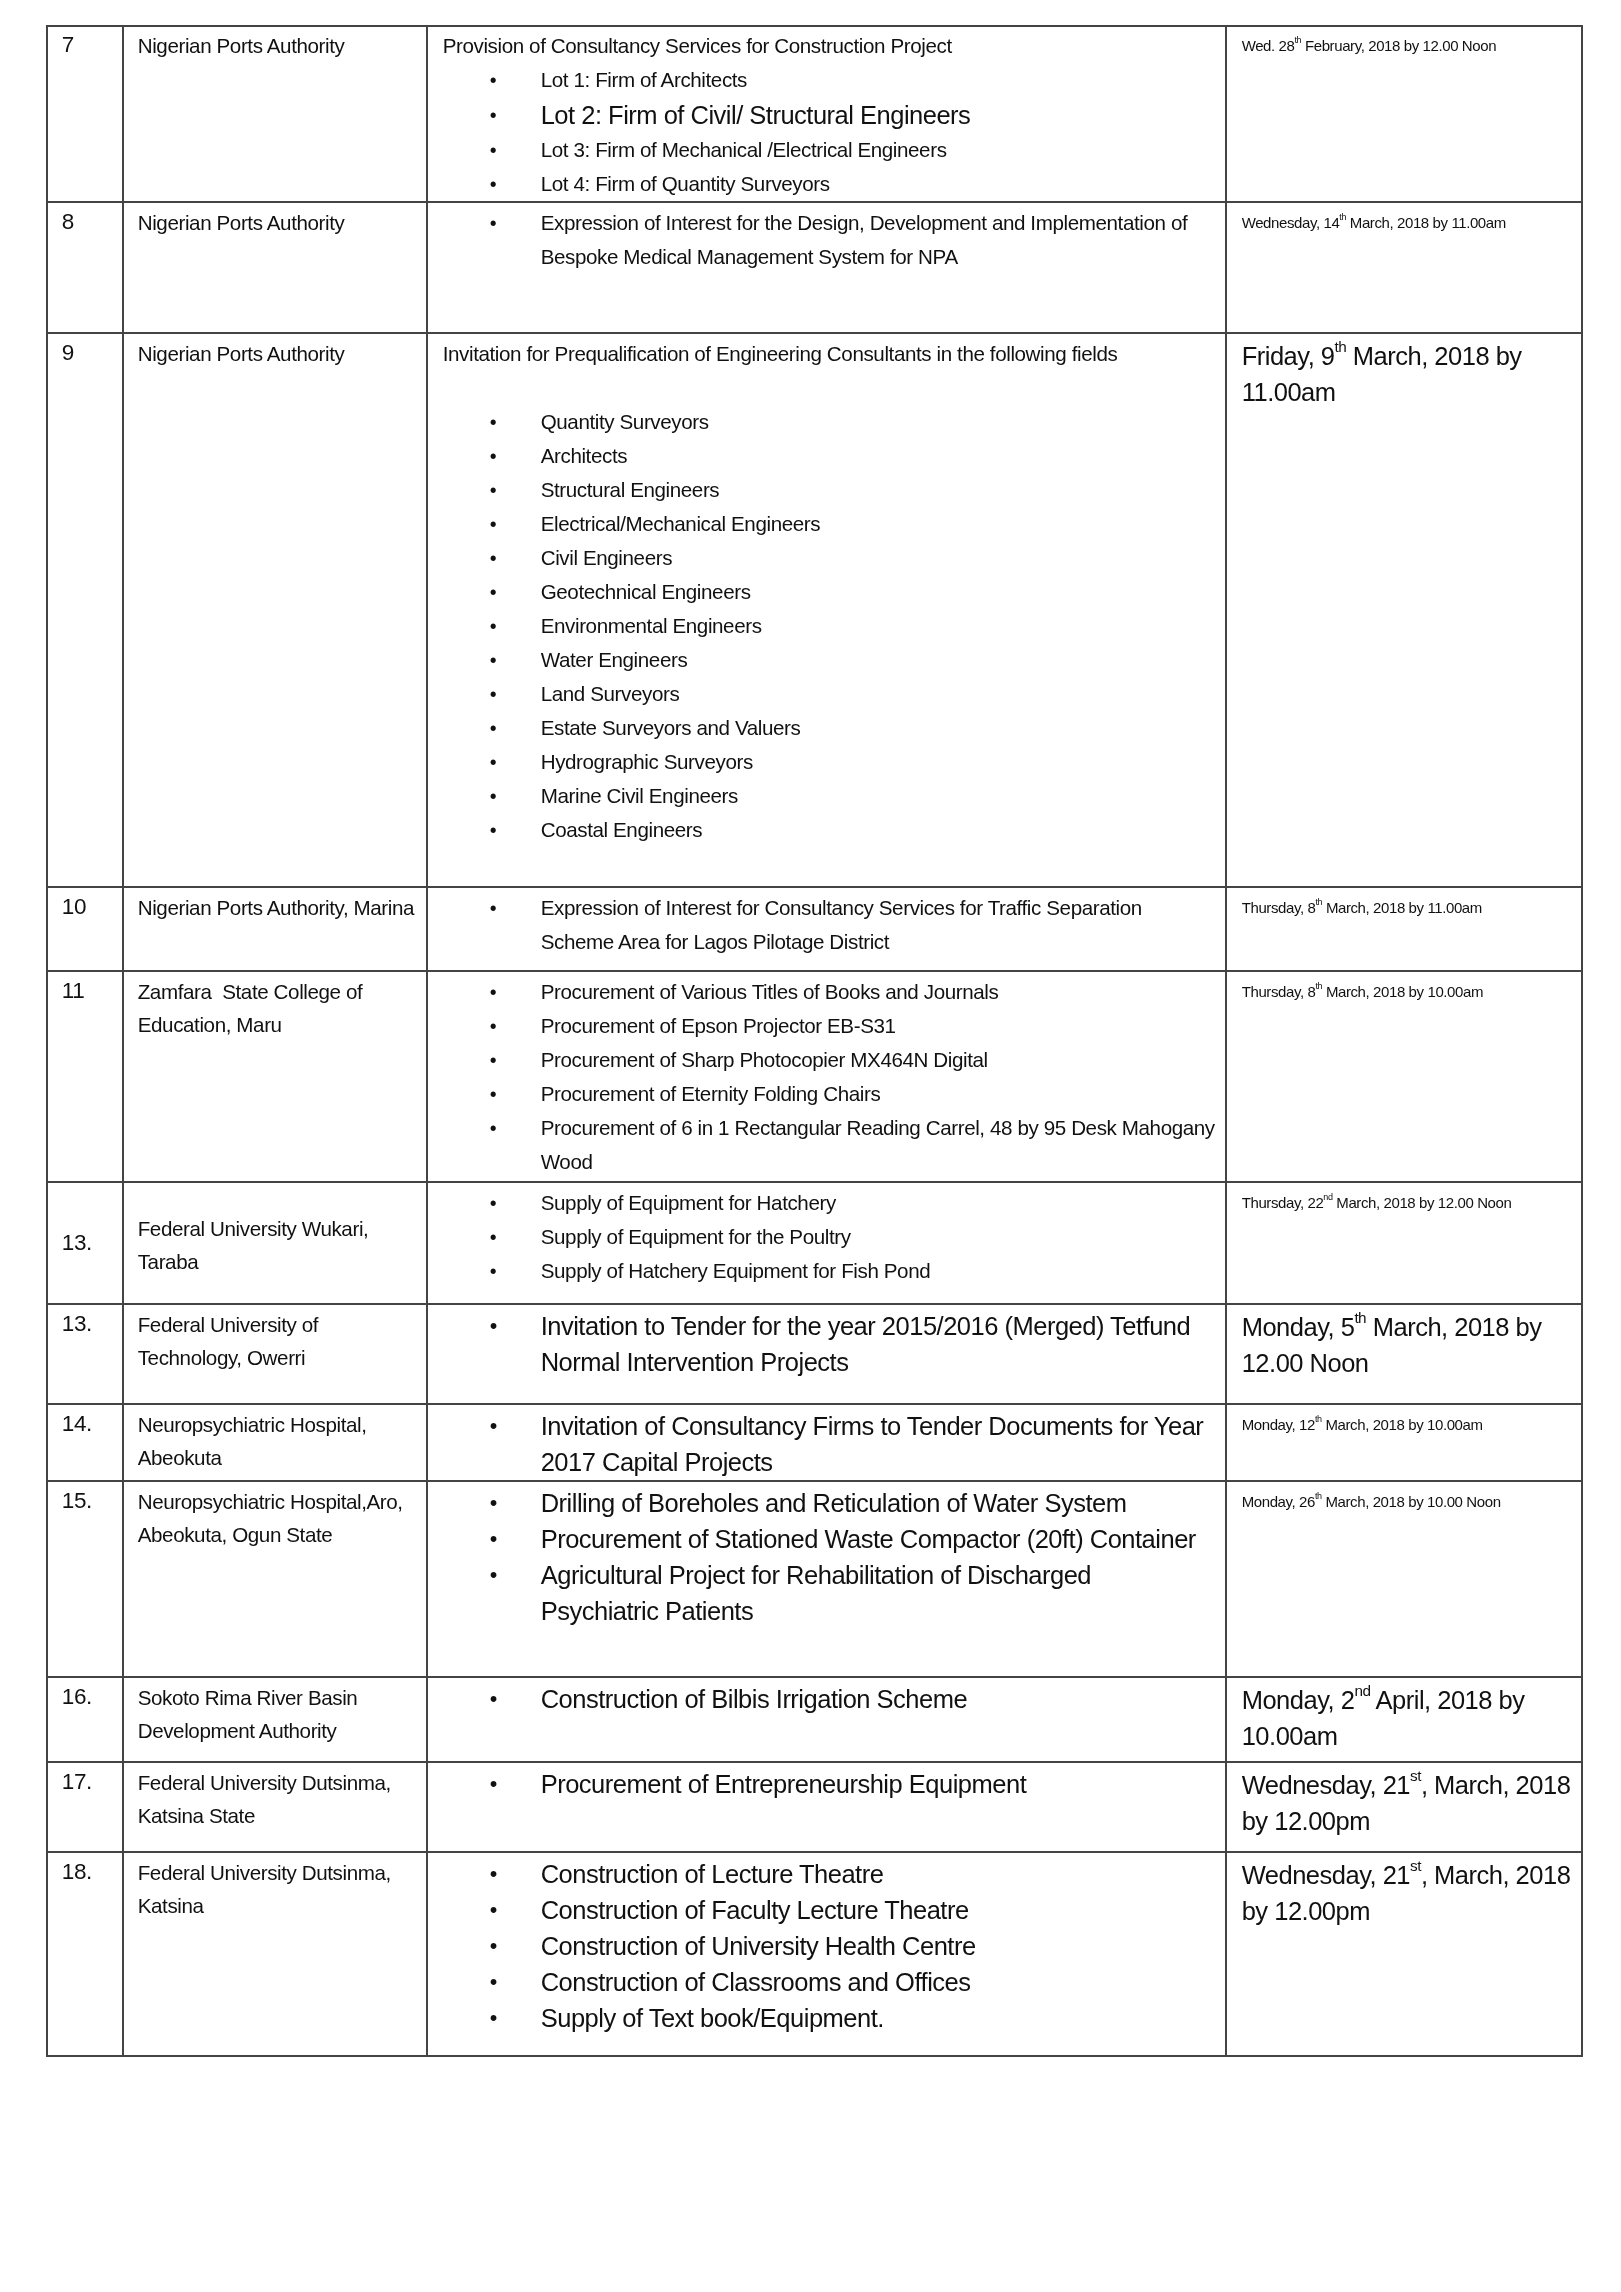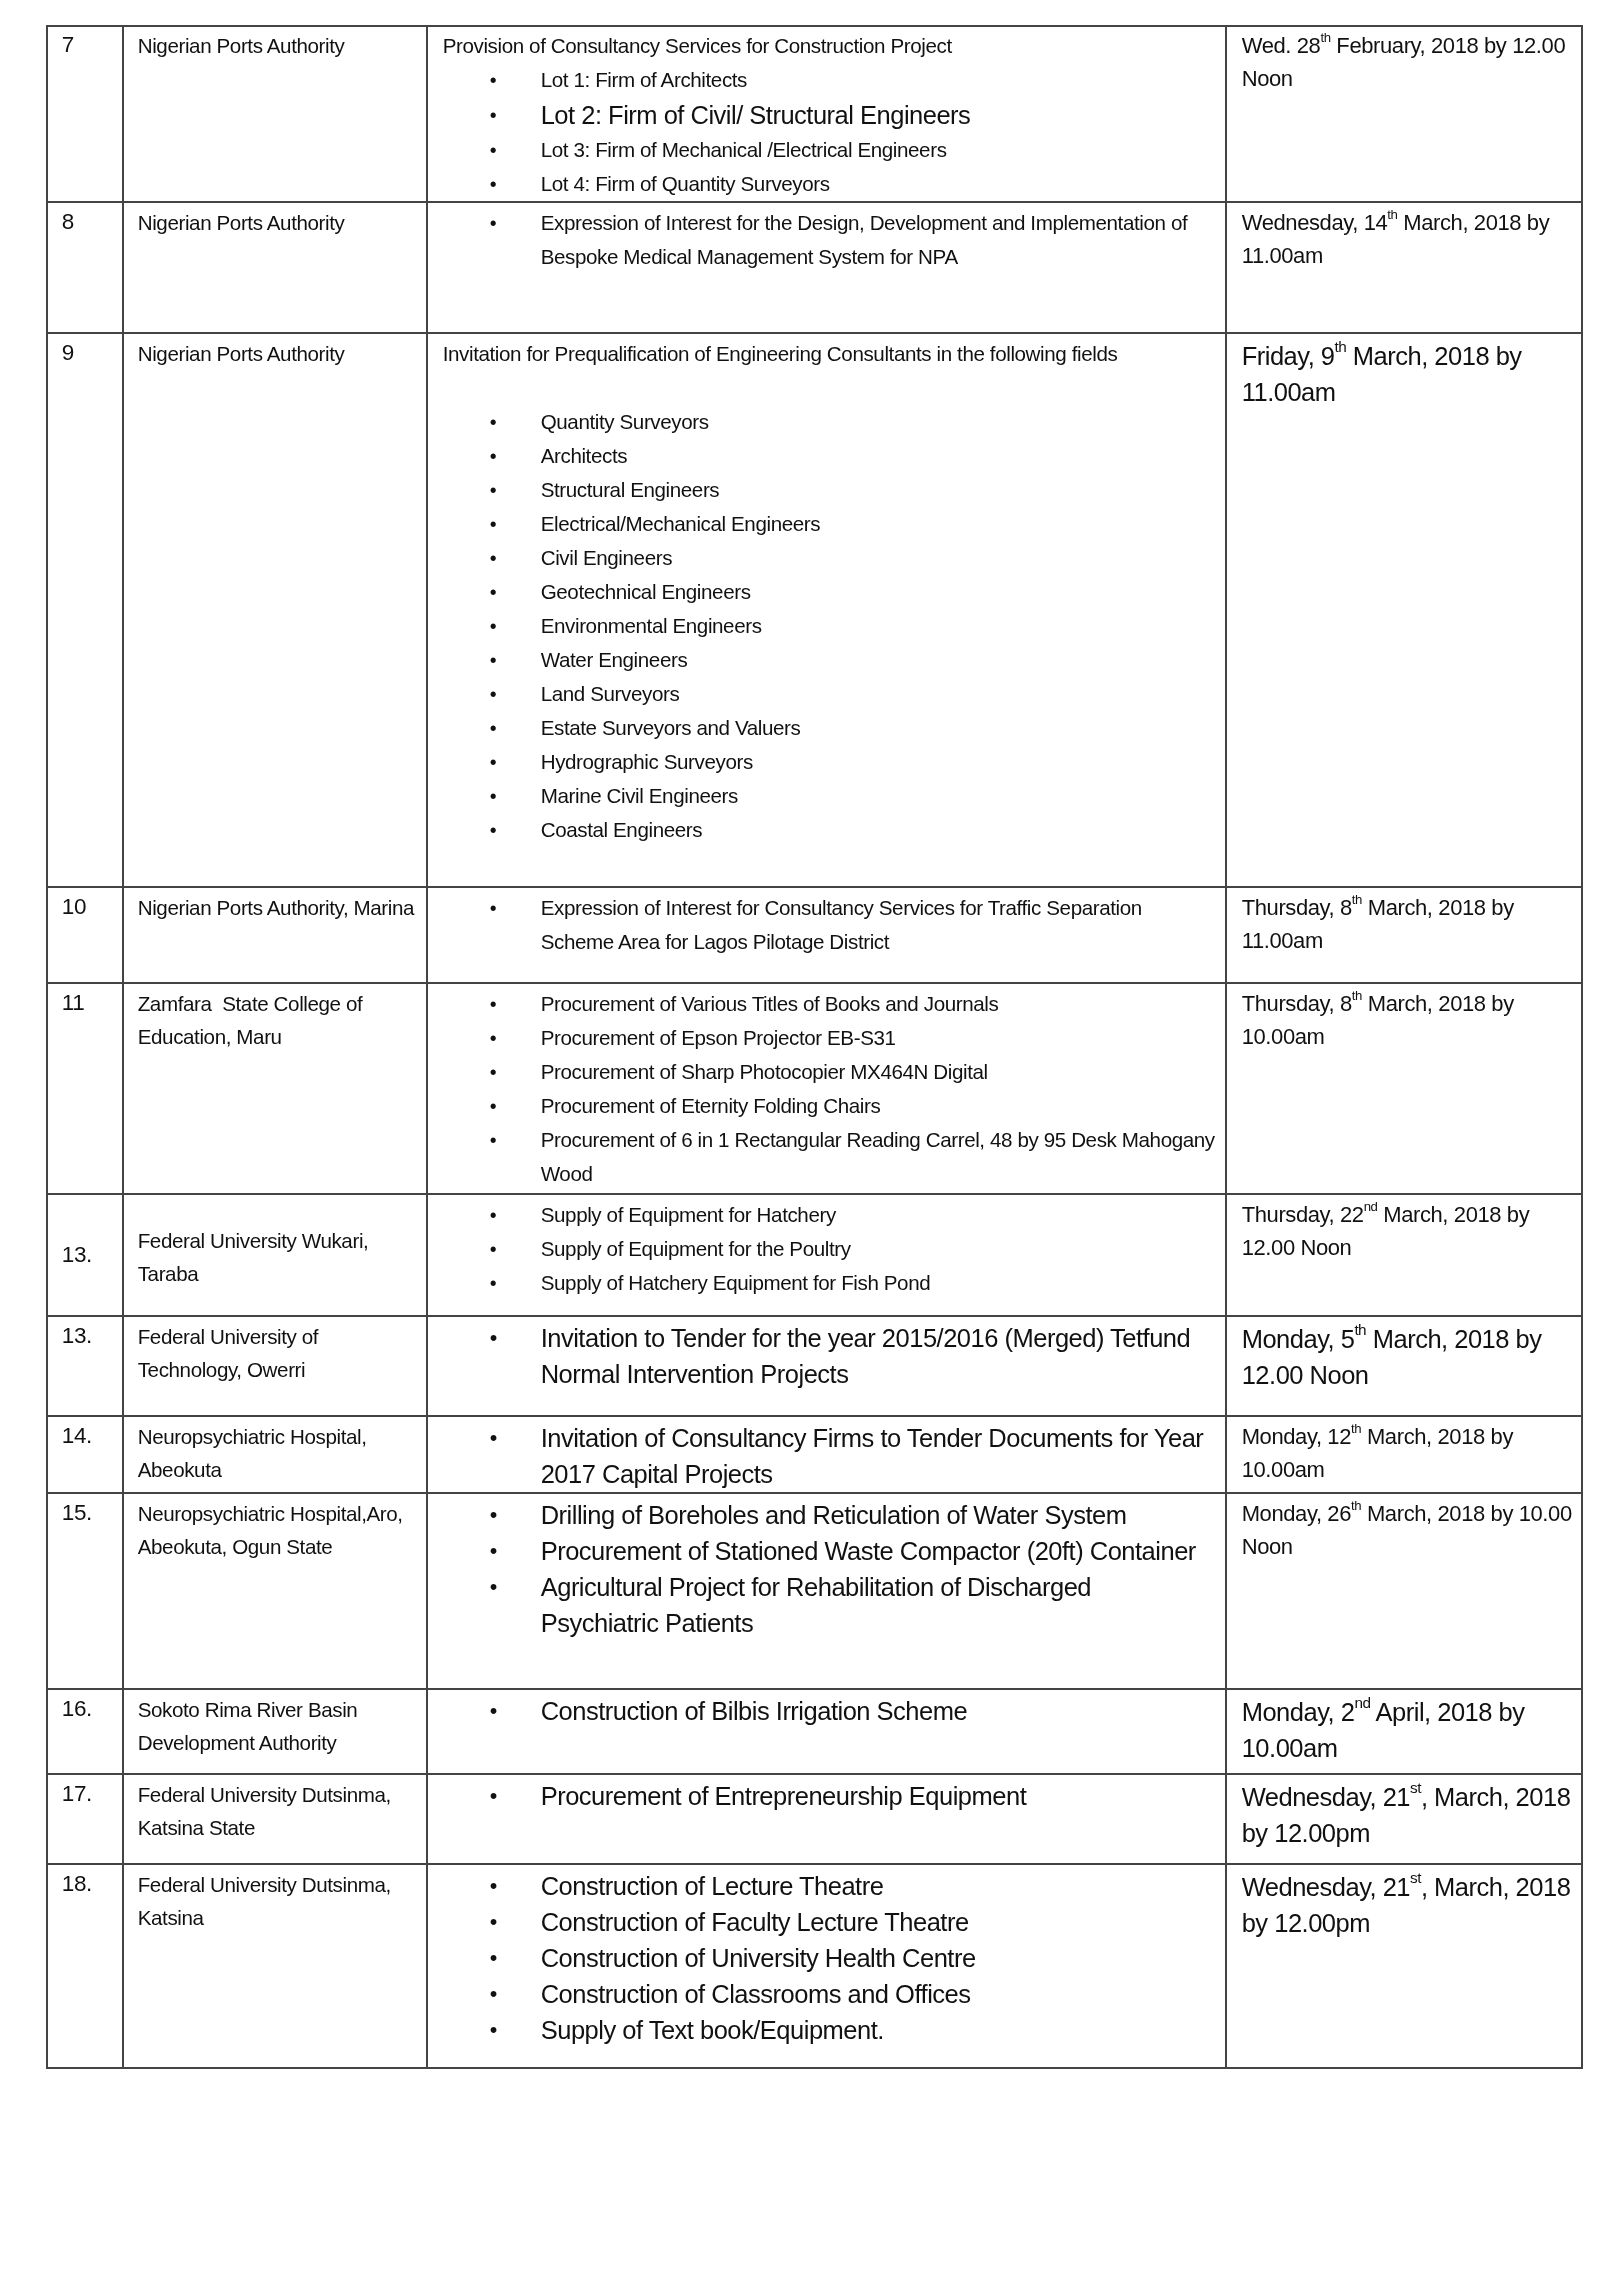--- a/index.html
+++ b/index.html
@@ -9,21 +9,21 @@
                   border-collapse: collapse; table-layout: fixed; }
   table.tenders td { border: 2px solid #444; vertical-align: top; padding: 0; }
   col.c-num { width: 76px; }
   col.c-org { width: 304px; }
   col.c-desc { width: 799px; }
   col.c-date { width: 356px; }
   .num { font-size: 22.5px; padding: 5.9px 0 0 13.7px !important; letter-spacing: -0.3px; }
   .num.mid { vertical-align: middle !important; padding-top: 0 !important; }
   .org { font-size: 20.6px; line-height: 33px; padding: 2.9px 9.8px 0 13.7px !important; letter-spacing: -0.4px; white-space: pre-wrap; margin-top: 22px; }
   .desc { font-size: 20.6px; line-height: 34px; padding: 2.9px 9.8px 0 14.7px !important; letter-spacing: -0.4px; }
-  .date { font-size: 22px; line-height: 33px; padding: 2.9px 7.8px 0 14.7px !important; letter-spacing: -0.4px; }
+  .date { font-size: 15px; line-height: 33px; padding: 2.9px 7.8px 0 14.7px !important; letter-spacing: -0.4px; }
   .lg { font-size: 25.5px !important; line-height: 36px !important; letter-spacing: -0.5px !important; }
   .date.lg { padding-top: 3.9px !important; }
   .intro { margin: 0; }
   ul.items { list-style: none; margin: 0; padding: 0; }
   ul.items li { position: relative; padding-left: 98px; }
   ul.items li .bullet { position: absolute; left: 47px; top: 0; font-size: 19.6px; }
   .lg ul.items li .bullet, li.lg .bullet { font-size: 21.6px; }
   .spacer { height: 34px; }
   sup { font-size: 0.6em; line-height: 0; position: relative; top: -0.25em; vertical-align: super; }
 </style>
@@ -83,21 +83,21 @@
           <li><span class="bullet">•</span><span>Land Surveyors</span></li>
           <li><span class="bullet">•</span><span>Estate Surveyors and Valuers</span></li>
           <li><span class="bullet">•</span><span>Hydrographic Surveyors</span></li>
           <li><span class="bullet">•</span><span>Marine Civil Engineers</span></li>
           <li><span class="bullet">•</span><span>Coastal Engineers</span></li>
         </ul>
       </td>
       <td class="date lg"><span>Friday, 9</span><sup>th</sup><span> March, 2018 by 11.00am</span></td>
     </tr>
 
-    <tr style="height:96px">
+    <tr style="height:84px">
       <td class="num">10</td>
       <td class="org">Nigerian Ports Authority, Marina</td>
       <td class="desc">
         <ul class="items">
           <li><span class="bullet">•</span><span>Expression of Interest for Consultancy Services for Traffic Separation Scheme Area for Lagos Pilotage District</span></li>
         </ul>
       </td>
       <td class="date"><span>Thursday, 8</span><sup>th</sup><span> March, 2018 by 11.00am</span></td>
     </tr>
 

